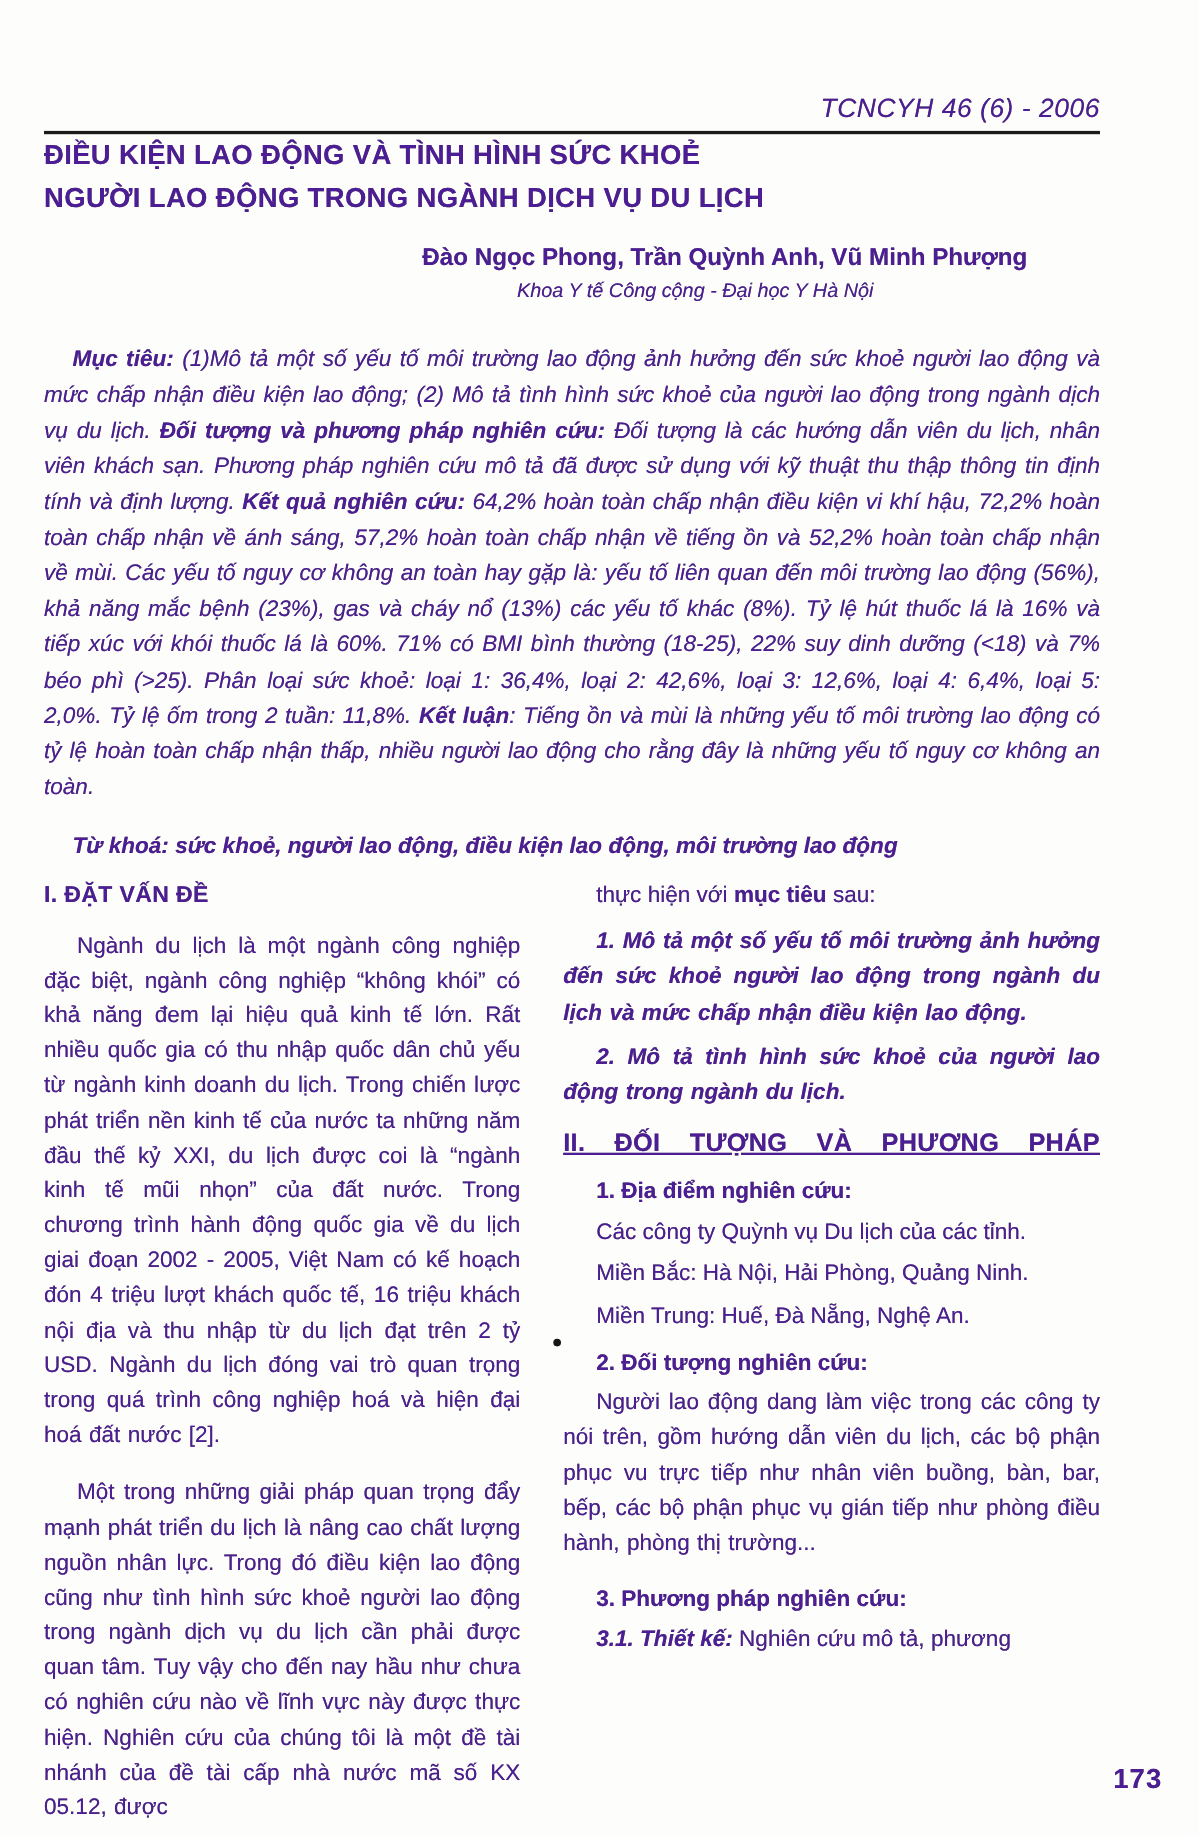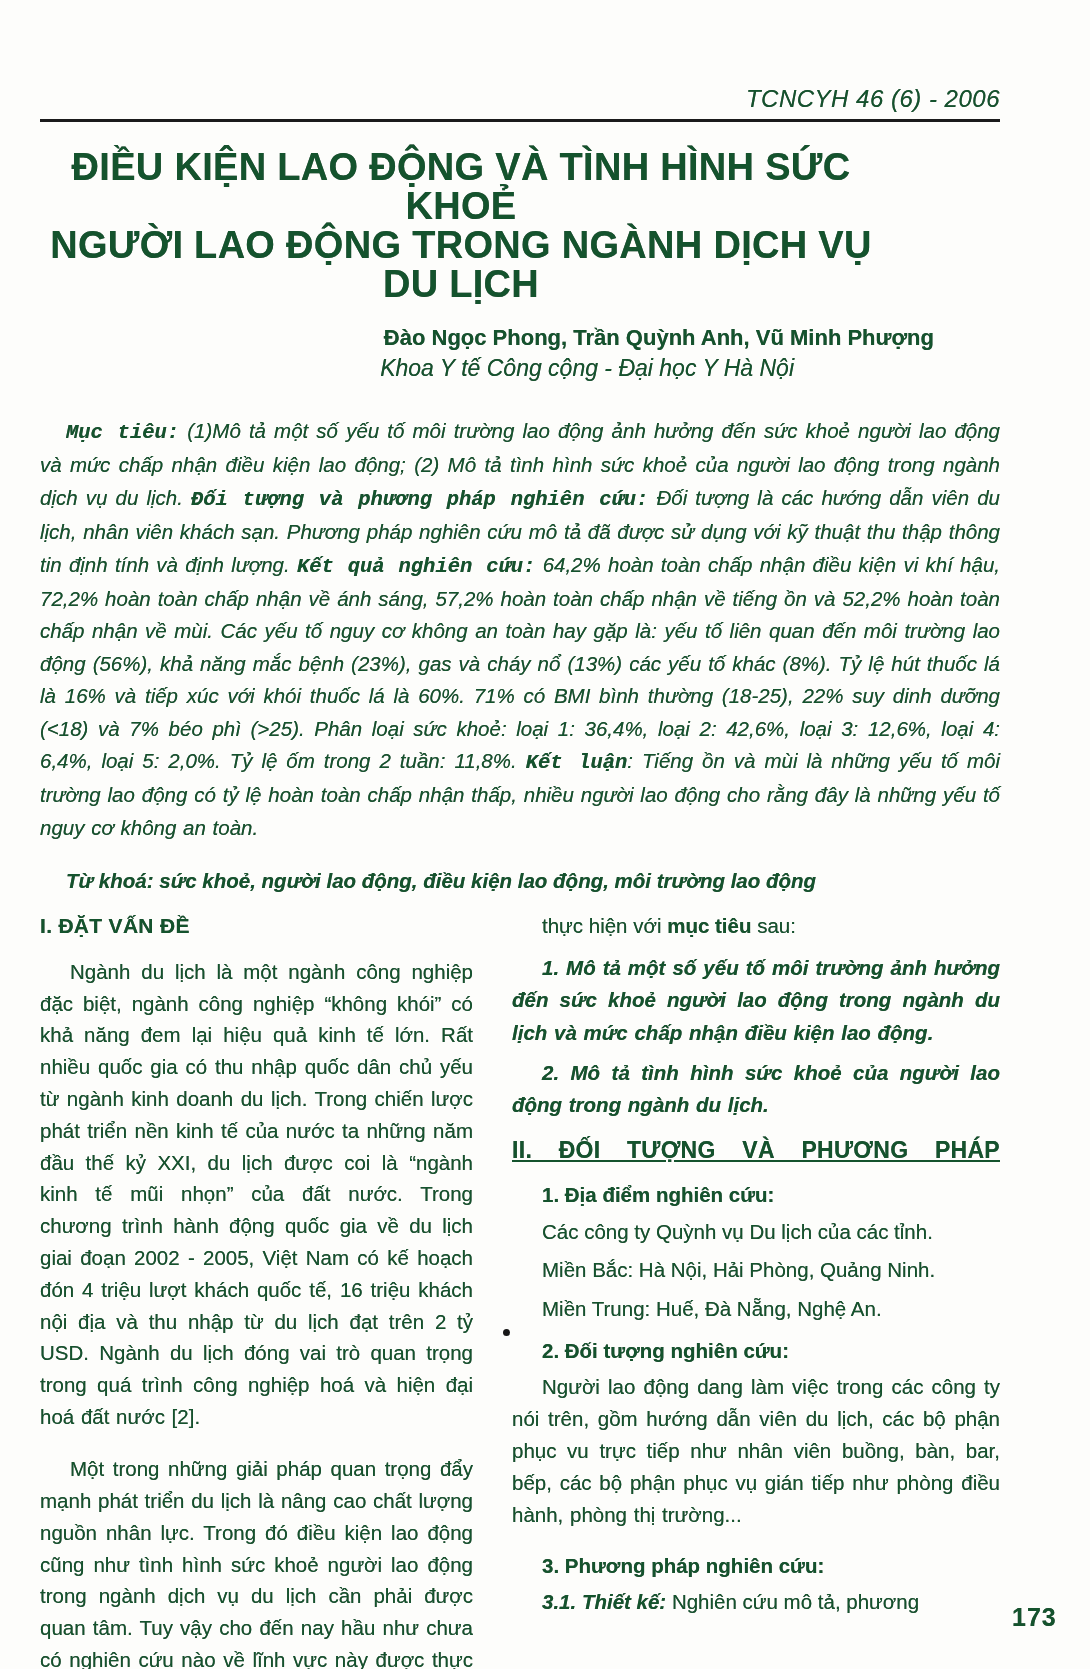--- a/index.html
+++ b/index.html
@@ -1,33 +1,33 @@
 <!DOCTYPE html>
 <html><head>
 <meta charset="utf-8">
 <style>
   html,body { margin:0; padding:0; background:#ffffff; }
   .page {
     position:relative; width:1090px; height:1669px; overflow:hidden;
-    background:#fdfdfb; color:#14532d;
+    background:#fdfdfb; color:#4c1d95;
     font-family:"Liberation Sans", sans-serif;
     text-shadow:0 0 0.5px rgba(10,10,10,0.6);
   }
   .content { position:absolute; left:40px; top:0; width:960px; }
 
   .journal-header { padding-top:86px; text-align:right; font-style:italic; font-size:24px; line-height:26px; letter-spacing:0.5px; }
   .rule { border-bottom:3.5px solid #1b1b1b; margin-top:7px; }
 
-  .title-block { margin-top:26px; padding-right:118px; text-align:center; font-weight:bold; font-size:38px; line-height:39px; letter-spacing:0.3px; }
+  .title-block { padding-right:118px; text-align:left; font-weight:bold; font-size:25px; line-height:39px; letter-spacing:0.3px; }
 
   .authors { margin-top:21px; padding-right:66px; text-align:right; font-weight:bold; font-size:22px; line-height:26px; }
-  .affiliation { margin-top:4px; padding-right:206px; text-align:right; font-style:italic; font-size:23px; line-height:26px; }
+  .affiliation { margin-top:4px; padding-right:206px; text-align:right; font-style:italic; font-size:18px; line-height:26px; }
 
   .abstract { margin-top:34px; font-style:italic; font-size:20.5px; line-height:32.4px; text-align:justify; text-indent:26px; word-spacing:1px; }
-  .abstract b { font-weight:bold;font-family:Liberation Mono, monospace; }
+  .abstract b { font-weight:bold; }
 
   .keywords { margin-top:6px; padding-left:26px; font-style:italic; font-weight:bold; font-size:20.5px; line-height:32px; }
 
   .columns { display:flex; margin-top:14px; }
   .col-left { width:433px; }
   .gutter { width:39px; }
   .col-right { width:488px; position:relative; }
 
   .sec-heading { font-size:21px; font-weight:bold; line-height:30px; letter-spacing:0.3px; }
   .body-par { font-size:20.5px; line-height:31.8px; text-align:justify; text-indent:30px; word-spacing:1px; margin-top:12px; }

